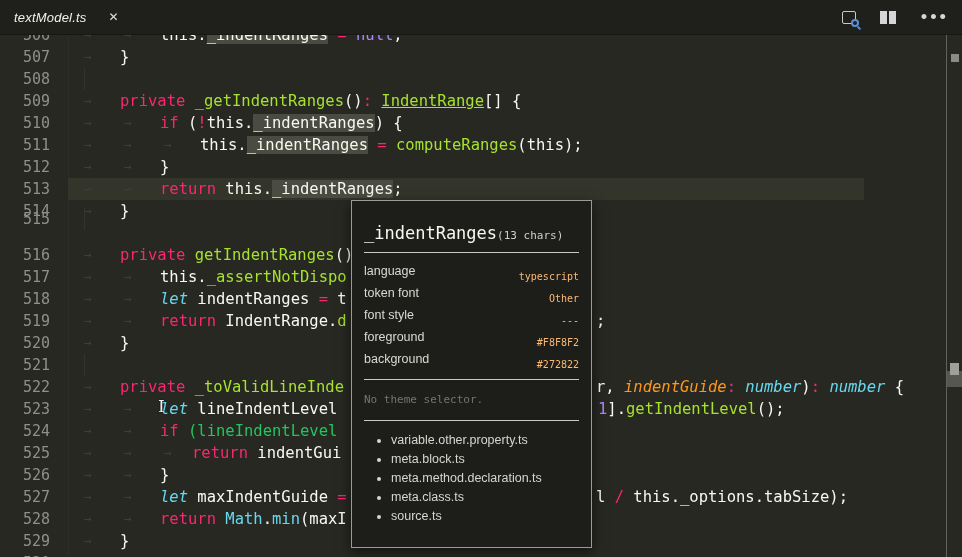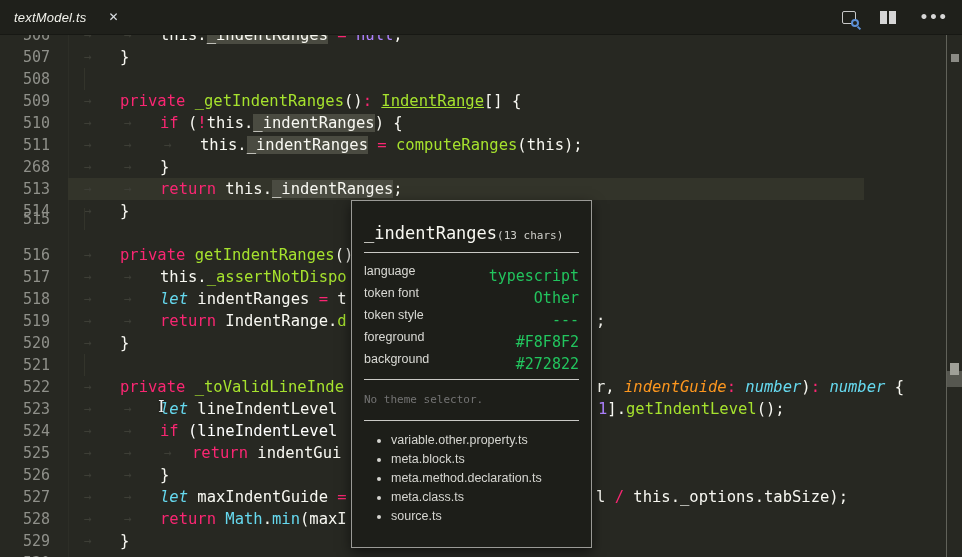--- a/index.html
+++ b/index.html
@@ -64,21 +64,21 @@
     background:#1d1e19; border:1px solid #9a9a96;
     box-shadow:0 4px 12px rgba(0,0,0,.55);
     z-index:10; padding:0 12px; color:#e2e2dd;
   }
   .popup-title-row { margin-top:22px; white-space:nowrap; }
   .popup-title { font-size:17px; color:#f8f8f2; }
   .popup-title-suffix { font-size:11px; color:#cfcfca; }
   .sep { height:1px; background:#c9c9c5; margin:9px 0 7px 0; }
   .prow { display:flex; justify-content:space-between; align-items:center; height:22px; }
   .prow .plabel { font-family:"Liberation Sans",sans-serif; font-size:12.5px; color:#dadad5; }
-  .prow .pvalue { font-size:15px; color:#22c55e;margin-top:10px; }
+  .prow .pvalue { font-size:10px; color:#fdba74;margin-top:10px; }
   .pnote { font-size:11px; color:#737373; padding:6px 0 5px 0; }
   .selectors { margin:10px 0 0 0; padding-left:27px; font-family:"Liberation Sans",sans-serif; font-size:12.5px; color:#d6d6d1; }
   .selectors li { line-height:19px; list-style:disc; }
 
   
   .ibeam {
     position:absolute; left:158px; top:398px; z-index:8;
     font-family:"DejaVu Serif",serif; font-size:17px; color:#ececec;
     text-shadow:0 0 2px rgba(0,0,0,.9); line-height:17px;
   }
@@ -106,33 +106,33 @@
 
 <div class="editor">
   <div class="gutter-sep"></div>
   <div id="lines">
       <div class="line" style="top: -11px;"><span class="ln">506</span><span class="tabmark" style="left: 84px;">→</span><span class="tabmark" style="left: 124px;">→</span><span class="code" style="left: 160px;"><span style="color: rgb(248, 248, 242);">this.</span><span class="hl" style="color: rgb(248, 248, 242);">_indentRanges</span><span style="color: rgb(248, 248, 242);"> </span><span style="color: rgb(249, 38, 114);">=</span><span style="color: rgb(248, 248, 242);"> </span><span style="color: rgb(174, 129, 255);">null</span><span style="color: rgb(248, 248, 242);">;</span></span></div>
       <div class="line" style="top: 11px;"><span class="ln">507</span><span class="tabmark" style="left: 84px;">→</span><span class="code" style="left: 120px;"><span style="color: rgb(248, 248, 242);">}</span></span></div>
       <div class="line" style="top: 33px;"><span class="ln">508</span><span class="guide" style="left: 84px;"></span><span class="code" style="left: 80px;"></span></div>
       <div class="line" style="top: 55px;"><span class="ln">509</span><span class="tabmark" style="left: 84px;">→</span><span class="code" style="left: 120px;"><span style="color: rgb(249, 38, 114);">private</span><span style="color: rgb(248, 248, 242);"> </span><span style="color: rgb(166, 226, 46);">_getIndentRanges</span><span style="color: rgb(248, 248, 242);">()</span><span style="color: rgb(249, 38, 114);">:</span><span style="color: rgb(248, 248, 242);"> </span><span style="color: rgb(166, 226, 46); text-decoration: underline;">IndentRange</span><span style="color: rgb(248, 248, 242);">[] {</span></span></div>
       <div class="line" style="top: 77px;"><span class="ln">510</span><span class="tabmark" style="left: 84px;">→</span><span class="tabmark" style="left: 124px;">→</span><span class="code" style="left: 160px;"><span style="color: rgb(249, 38, 114);">if</span><span style="color: rgb(248, 248, 242);"> (</span><span style="color: rgb(249, 38, 114);">!</span><span style="color: rgb(248, 248, 242);">this.</span><span class="hl" style="color: rgb(248, 248, 242);">_indentRanges</span><span style="color: rgb(248, 248, 242);">) {</span></span></div>
       <div class="line" style="top: 99px;"><span class="ln">511</span><span class="tabmark" style="left: 84px;">→</span><span class="tabmark" style="left: 124px;">→</span><span class="tabmark" style="left: 164px;">→</span><span class="code" style="left: 200px;"><span style="color: rgb(248, 248, 242);">this.</span><span class="hl" style="color: rgb(248, 248, 242);">_indentRanges</span><span style="color: rgb(248, 248, 242);"> </span><span style="color: rgb(249, 38, 114);">=</span><span style="color: rgb(248, 248, 242);"> </span><span style="color: rgb(166, 226, 46);">computeRanges</span><span style="color: rgb(248, 248, 242);">(this);</span></span></div>
-      <div class="line" style="top: 121px;"><span class="ln">268</span><span class="tabmark" style="left: 84px;">→</span><span class="tabmark" style="left: 124px;">→</span><span class="code" style="left: 160px;"><span style="color: rgb(248, 248, 242);">}</span></span></div>
+      <div class="line" style="top: 121px;"><span class="ln">512</span><span class="tabmark" style="left: 84px;">→</span><span class="tabmark" style="left: 124px;">→</span><span class="code" style="left: 160px;"><span style="color: rgb(248, 248, 242);">}</span></span></div>
       <div class="line" style="top: 143px;"><div class="band"></div><span class="ln">513</span><span class="tabmark" style="left: 84px;">→</span><span class="tabmark" style="left: 124px;">→</span><span class="code" style="left: 160px;"><span style="color: rgb(249, 38, 114);">return</span><span style="color: rgb(248, 248, 242);"> this.</span><span class="hl" style="color: rgb(248, 248, 242);">_indentRanges</span><span style="color: rgb(248, 248, 242);">;</span></span></div>
       <div class="line" style="top: 165px;"><span class="ln">514</span><span class="tabmark" style="left: 84px;">→</span><span class="code" style="left: 120px;"><span style="color: rgb(248, 248, 242);">}</span></span></div>
       <div class="line" style="top: 173px;"><span class="ln">515</span><span class="guide" style="left: 84px;"></span><span class="code" style="left: 80px;"></span></div>
       <div class="line" style="top: 209px;"><span class="ln">516</span><span class="tabmark" style="left: 84px;">→</span><span class="code" style="left: 120px;"><span style="color: rgb(249, 38, 114);">private</span><span style="color: rgb(248, 248, 242);"> </span><span style="color: rgb(166, 226, 46);">getIndentRanges</span><span style="color: rgb(248, 248, 242);">()</span></span></div>
       <div class="line" style="top: 231px;"><span class="ln">517</span><span class="tabmark" style="left: 84px;">→</span><span class="tabmark" style="left: 124px;">→</span><span class="code" style="left: 160px;"><span style="color: rgb(248, 248, 242);">this.</span><span style="color: rgb(166, 226, 46);">_assertNotDispo</span></span></div>
       <div class="line" style="top: 253px;"><span class="ln">518</span><span class="tabmark" style="left: 84px;">→</span><span class="tabmark" style="left: 124px;">→</span><span class="code" style="left: 160px;"><span style="color: rgb(102, 217, 239); font-style: italic;">let</span><span style="color: rgb(248, 248, 242);"> indentRanges </span><span style="color: rgb(249, 38, 114);">=</span><span style="color: rgb(248, 248, 242);"> t</span></span></div>
       <div class="line" style="top: 275px;"><span class="ln">519</span><span class="tabmark" style="left: 84px;">→</span><span class="tabmark" style="left: 124px;">→</span><span class="code" style="left: 160px;"><span style="color: rgb(249, 38, 114);">return</span><span style="color: rgb(248, 248, 242);"> IndentRange.</span><span style="color: rgb(166, 226, 46);">d</span></span><span class="code" style="left: 596px;"><span style="color: rgb(248, 248, 242);">;</span></span></div>
       <div class="line" style="top: 297px;"><span class="ln">520</span><span class="tabmark" style="left: 84px;">→</span><span class="code" style="left: 120px;"><span style="color: rgb(248, 248, 242);">}</span></span></div>
       <div class="line" style="top: 319px;"><span class="ln">521</span><span class="guide" style="left: 84px;"></span><span class="code" style="left: 80px;"></span></div>
       <div class="line" style="top: 341px;"><span class="ln">522</span><span class="tabmark" style="left: 84px;">→</span><span class="code" style="left: 120px;"><span style="color: rgb(249, 38, 114);">private</span><span style="color: rgb(248, 248, 242);"> </span><span style="color: rgb(166, 226, 46);">_toValidLineInde</span></span><span class="code" style="left: 596px;"><span style="color: rgb(248, 248, 242);">r, </span><span style="color: rgb(253, 151, 31); font-style: italic;">indentGuide</span><span style="color: rgb(249, 38, 114);">:</span><span style="color: rgb(248, 248, 242);"> </span><span style="color: rgb(102, 217, 239); font-style: italic;">number</span><span style="color: rgb(248, 248, 242);">)</span><span style="color: rgb(249, 38, 114);">:</span><span style="color: rgb(248, 248, 242);"> </span><span style="color: rgb(102, 217, 239); font-style: italic;">number</span><span style="color: rgb(248, 248, 242);"> {</span></span></div>
       <div class="line" style="top: 363px;"><span class="ln">523</span><span class="tabmark" style="left: 84px;">→</span><span class="tabmark" style="left: 124px;">→</span><span class="code" style="left: 160px;"><span style="color: rgb(102, 217, 239); font-style: italic;">let</span><span style="color: rgb(248, 248, 242);"> lineIndentLevel</span></span><span class="code" style="left: 598px;"><span style="color: rgb(174, 129, 255);">1</span><span style="color: rgb(248, 248, 242);">].</span><span style="color: rgb(166, 226, 46);">getIndentLevel</span><span style="color: rgb(248, 248, 242);">();</span></span></div>
-      <div class="line" style="top: 385px;"><span class="ln">524</span><span class="tabmark" style="left: 84px;">→</span><span class="tabmark" style="left: 124px;">→</span><span class="code" style="left: 160px;"><span style="color: rgb(249, 38, 114);">if</span><span style="color: #ffffff;"> (lineIndentLevel</span></span></div>
+      <div class="line" style="top: 385px;"><span class="ln">524</span><span class="tabmark" style="left: 84px;">→</span><span class="tabmark" style="left: 124px;">→</span><span class="code" style="left: 160px;"><span style="color: rgb(249, 38, 114);">if</span><span style="color: #22c55e;"> (lineIndentLevel</span></span></div>
       <div class="line" style="top: 407px;"><span class="ln">525</span><span class="tabmark" style="left: 84px;">→</span><span class="tabmark" style="left: 124px;">→</span><span class="tabmark" style="left: 164px;">→</span><span class="code" style="left: 192px;"><span style="color: rgb(249, 38, 114);">return</span><span style="color: rgb(248, 248, 242);"> indentGui</span></span></div>
       <div class="line" style="top: 429px;"><span class="ln">526</span><span class="tabmark" style="left: 84px;">→</span><span class="tabmark" style="left: 124px;">→</span><span class="code" style="left: 160px;"><span style="color: rgb(248, 248, 242);">}</span></span></div>
       <div class="line" style="top: 451px;"><span class="ln">527</span><span class="tabmark" style="left: 84px;">→</span><span class="tabmark" style="left: 124px;">→</span><span class="code" style="left: 160px;"><span style="color: rgb(102, 217, 239); font-style: italic;">let</span><span style="color: rgb(248, 248, 242);"> maxIndentGuide </span><span style="color: rgb(249, 38, 114);">=</span></span><span class="code" style="left: 596px;"><span style="color: rgb(248, 248, 242);">l </span><span style="color: rgb(249, 38, 114);">/</span><span style="color: rgb(248, 248, 242);"> this._options.tabSize);</span></span></div>
       <div class="line" style="top: 473px;"><span class="ln">528</span><span class="tabmark" style="left: 84px;">→</span><span class="tabmark" style="left: 124px;">→</span><span class="code" style="left: 160px;"><span style="color: rgb(249, 38, 114);">return</span><span style="color: rgb(248, 248, 242);"> </span><span style="color: rgb(102, 217, 239);">Math</span><span style="color: rgb(248, 248, 242);">.</span><span style="color: rgb(102, 217, 239);">min</span><span style="color: rgb(248, 248, 242);">(maxI</span></span></div>
       <div class="line" style="top: 495px;"><span class="ln">529</span><span class="tabmark" style="left: 84px;">→</span><span class="code" style="left: 120px;"><span style="color: rgb(248, 248, 242);">}</span></span></div>
       <div class="line" style="top: 517px;"><span class="ln">530</span><span class="code" style="left: 80px;"></span></div>
     </div>
 </div>
 
 <div class="ruler-line"></div>
@@ -148,21 +148,21 @@
   <div id="popup-rows">
       <div class="prow">
         <span class="plabel">language</span>
         <span class="pvalue">typescript</span>
       </div>
       <div class="prow">
         <span class="plabel">token font</span>
         <span class="pvalue">Other</span>
       </div>
       <div class="prow">
-        <span class="plabel">token style</span>
+        <span class="plabel">font style</span>
         <span class="pvalue">---</span>
       </div>
       <div class="prow">
         <span class="plabel">foreground</span>
         <span class="pvalue">#F8F8F2</span>
       </div>
       <div class="prow">
         <span class="plabel">background</span>
         <span class="pvalue">#272822</span>
       </div>

